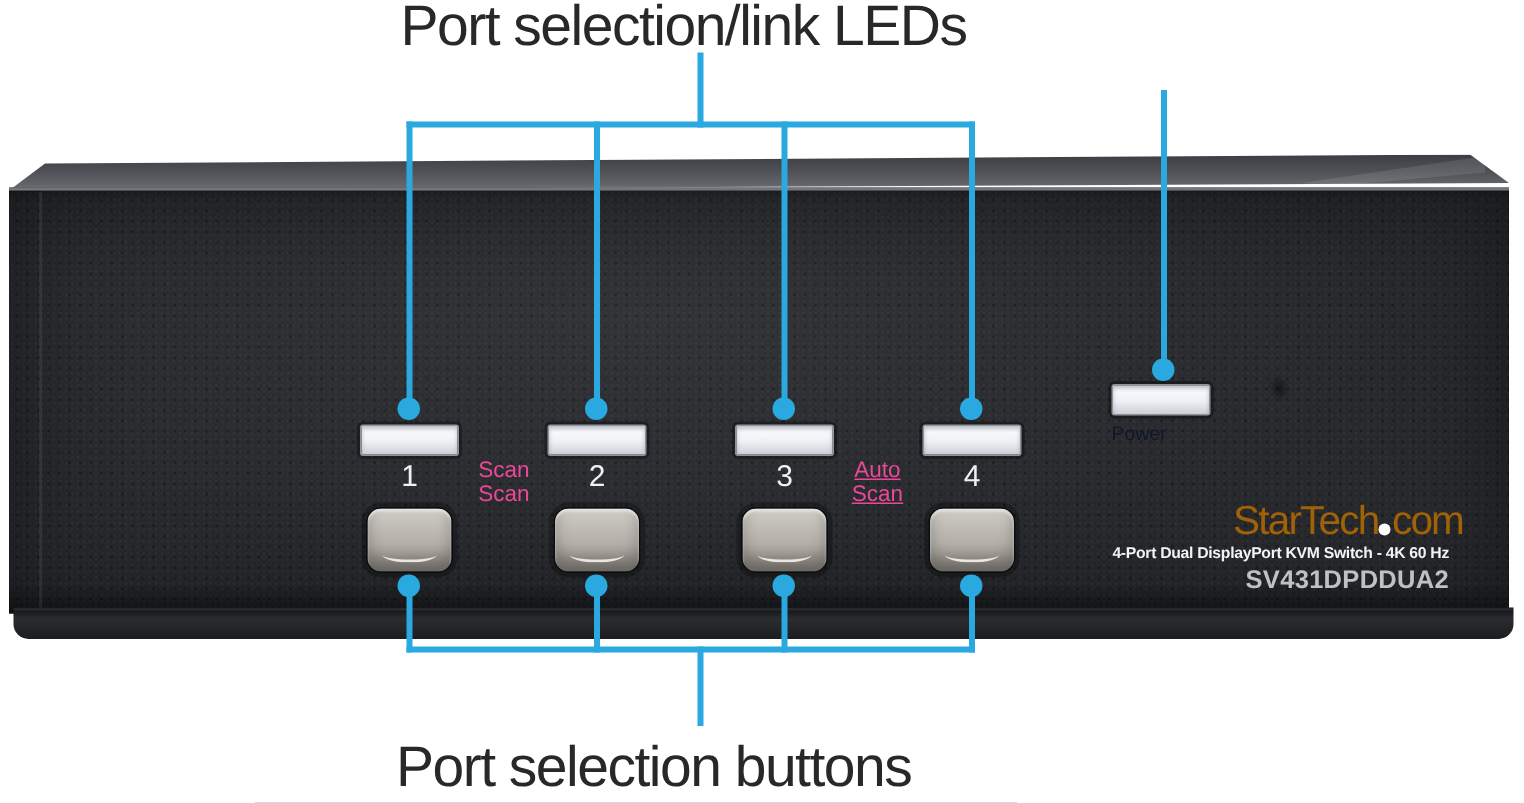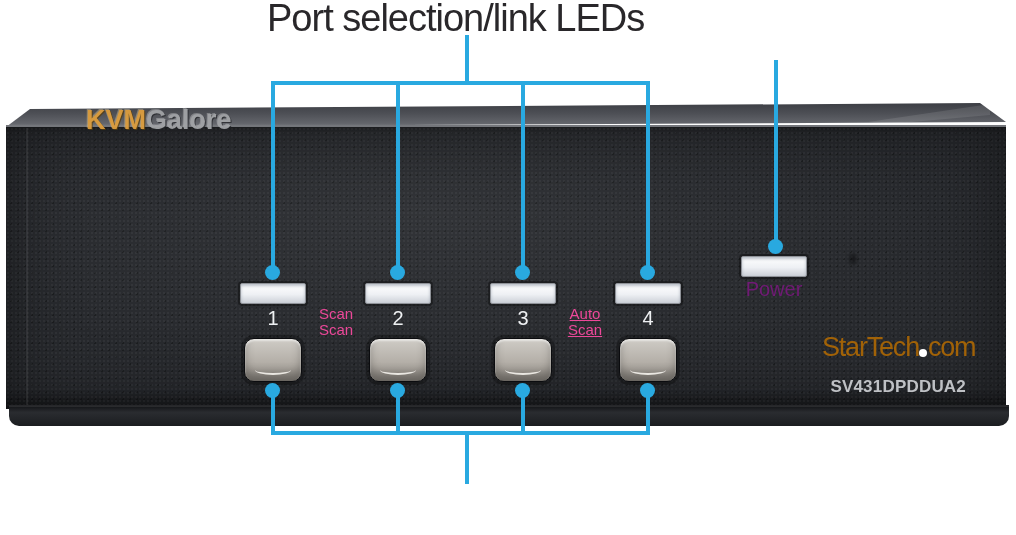--- a/index.html
+++ b/index.html
@@ -101,22 +101,22 @@
   #btn-bracket-stem{left:465px;top:431px;width:4px;height:53px;}
   #power-callout-line{left:774px;top:60px;width:4px;height:186px;}
   #power-callout-dot{left:768px;top:239px;}
 
   
   #power-led{position:absolute;left:741px;top:256px;width:66px;height:21px;
     background:linear-gradient(180deg,#ffffff 0%,#eef0f4 55%,#ccd0d7 100%);
     border:1px solid #8f9298;border-radius:2px;
     box-shadow:0 0 0 2px rgba(0,0,0,.35), inset 0 2px 3px rgba(130,140,155,.55);
   }
-  #power-text{position:absolute;left:741px;top:280px;width:66px;text-align:center;
-    color:#701a75;font-size:20px;line-height:18px;}
+  #power-text{position:absolute;left:741px;top:280px;width:66px;text-align:left;
+    color:#0f172a;font-size:13px;line-height:18px;}
 
   .panel-note{
     position:absolute;color:#ec4899;font-size:15px;line-height:16px;text-align:center;width:80px;
   }
   #scan-time{left:296px;top:306px;}
   #auto-scan{left:545px;top:306px;text-decoration:underline;}
 
   
   #brand-logo{
     position:absolute;left:822px;top:333px;color:#a16207;font-size:27px;line-height:28px;
@@ -167,23 +167,23 @@
   </div>
   <div id="auto-scan" class="panel-note">
     <div>Auto</div>
     <div>Scan</div>
   </div>
 
   <div id="power-led"></div>
   <div id="power-text">Power</div>
 
   <div id="brand-logo"><span>StarTech</span><span class="logo-dot"></span><span>com</span></div>
+  <div id="product-name">4-Port Dual DisplayPort KVM Switch - 4K 60 Hz</div>
   <div id="model-number">SV431DPDDUA2</div>
 
-  <div id="watermark"><span class="wm-kvm">KVM</span><span class="wm-galore">Galore</span></div>
 
   <div class="col" style="left:273px">
     <div class="led"></div>
     <div class="port-num">1</div>
     <div class="push-btn">
         <span class="btn-shine"></span>
       </div>
     <div class="vline line-top"></div>
     <div class="dot dot-top"></div>
     <div class="vline line-bot"></div>
@@ -224,14 +224,15 @@
   </div>
 
   <div class="vline" id="led-bracket-stem"></div>
   <div class="hline" id="led-bracket-bar"></div>
   <div class="hline" id="btn-bracket-bar"></div>
   <div class="vline" id="btn-bracket-stem"></div>
   <div class="vline" id="power-callout-line"></div>
   <div class="dot" id="power-callout-dot"></div>
 
   <div class="callout-label" id="label-leds">Port selection/link LEDs</div>
+  <div class="callout-label" id="label-buttons">Port selection buttons</div>
 
 </div>
 
 </body></html>

